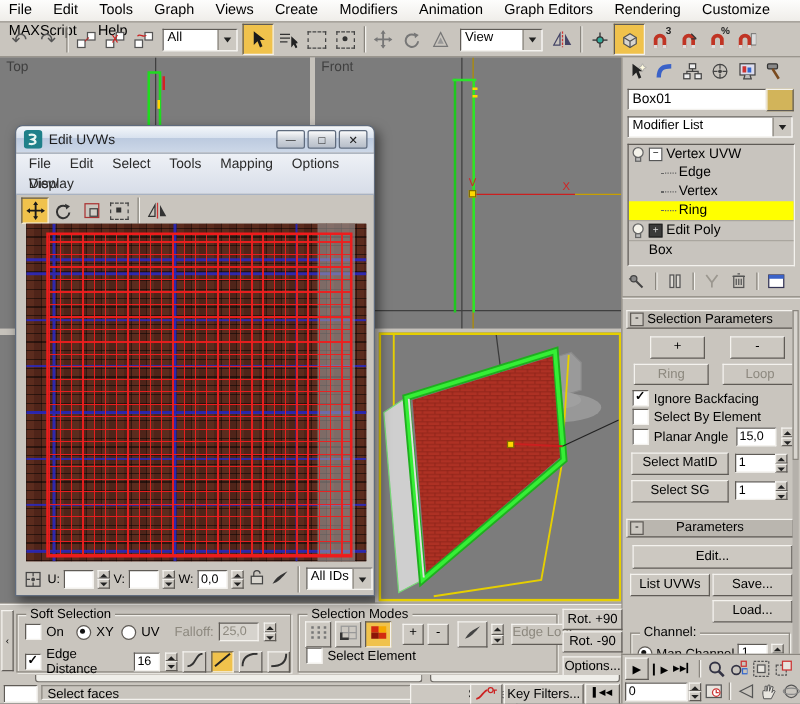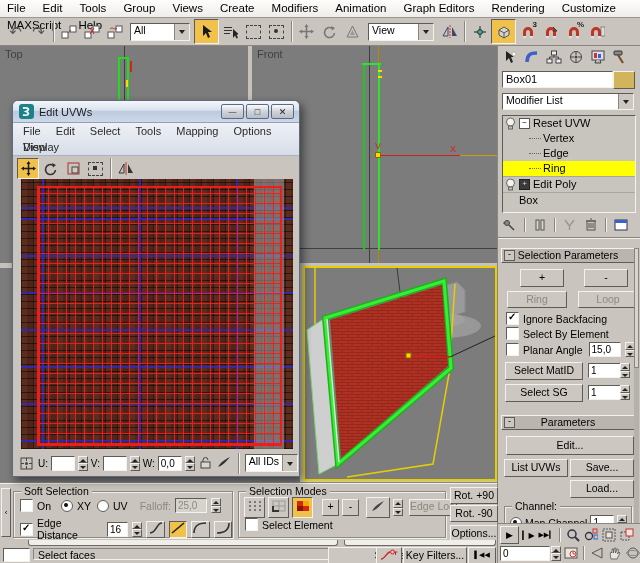--- a/index.html
+++ b/index.html
@@ -57,21 +57,21 @@
 </style>
 </head>
 <body>
 
 <div id="screen">
 
   <div class="abs" id="menubar" style="left:0;top:0;width:640px;height:17px;background:linear-gradient(#fdfdfc,#efede9);border-bottom:1px solid #9b978f;">
     <span class="menu-item">File</span>
     <span class="menu-item">Edit</span>
     <span class="menu-item">Tools</span>
-    <span class="menu-item">Group</span>
+    <span class="menu-item">Graph</span>
     <span class="menu-item">Views</span>
     <span class="menu-item">Create</span>
     <span class="menu-item">Modifiers</span>
     <span class="menu-item">Animation</span>
     <span class="menu-item">Graph Editors</span>
     <span class="menu-item">Rendering</span>
     <span class="menu-item">Customize</span>
     <span class="menu-item">MAXScript</span>
     <span class="menu-item">Help</span>
   </div>
@@ -569,29 +569,29 @@
       <span class="arw"></span>
     </div>
 
     <div class="abs" style="left:4px;top:69px;width:132px;height:96px;background:#c8c4be;border:1px solid;border-color:#5f5b56 #f4f2ee #f4f2ee #5f5b56;overflow:hidden;">
       <div class="stackrow" style="padding-left:2px;">
         <svg width="11" height="13" style="flex:none;">
             <circle cx="5.5" cy="5" r="4" fill="#f4f2ea" stroke="#666"></circle>
             <rect x="3.5" y="9" width="4" height="3" fill="#bbb" stroke="#666"></rect>
           </svg>
         <span style="width:9px;height:9px;border:1px solid #555;background:#fff;font-size:8px;line-height:7px;text-align:center;margin:0 3px;flex:none;">−</span>
-        <span>Reset UVW</span>
+        <span>Vertex UVW</span>
+      </div>
+      <div class="stackrow" style="padding-left:22px;">
+        <span class="treedash"></span>
+        <span>Edge</span>
       </div>
       <div class="stackrow" style="padding-left:22px;">
         <span class="treedash"></span>
         <span>Vertex</span>
-      </div>
-      <div class="stackrow" style="padding-left:22px;">
-        <span class="treedash"></span>
-        <span>Edge</span>
       </div>
       <div class="stackrow" style="padding-left:22px;background:#ffff00;">
         <span class="treedash"></span>
         <span>Ring</span>
       </div>
       <div class="stackrow" style="padding-left:2px;border-top:1px solid #aaa69f;">
         <svg width="11" height="13" style="flex:none;">
             <circle cx="5.5" cy="5" r="4" fill="#f4f2ea" stroke="#666"></circle>
             <rect x="3.5" y="9" width="4" height="3" fill="#bbb" stroke="#666"></rect>
           </svg>

